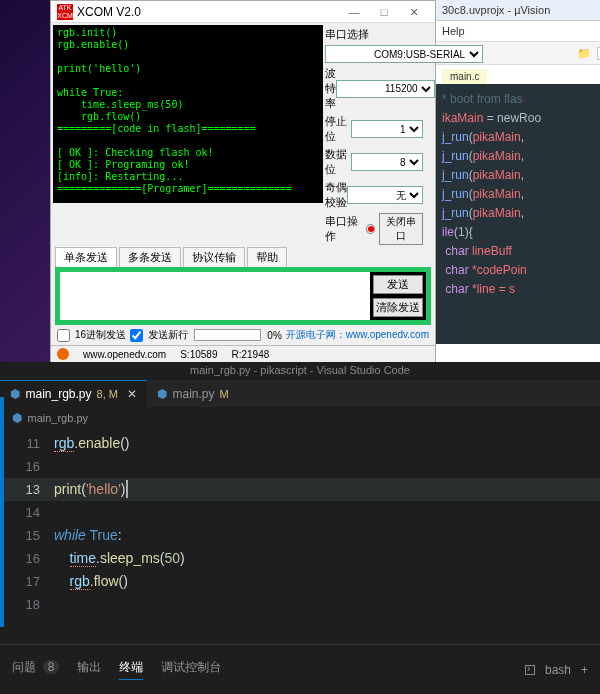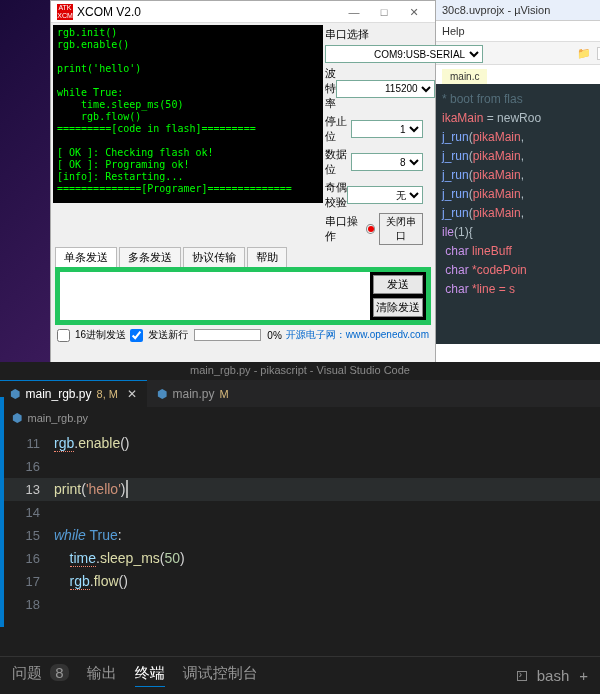--- a/index.html
+++ b/index.html
@@ -73,21 +73,21 @@
 .line .code { color:#d4d4d4; }
 .line .fn { color:#dcdcaa; }
 .line .kw { color:#569cd6; font-style:italic; }
 .line .obj { color:#9cdcfe; }
 .line .str { color:#ce9178; }
 .line .num { color:#b5cea8; }
 .line.act { background:#2a2d2e; }
 .line .p{color:#d4d4d4;}
 .line .cur{border-left:2px solid #aeafad;display:inline-block;height:18px;vertical-align:middle;margin-top:-2px;}
 .squiggle{border-bottom:1px dotted #f48771;}
-.vsc-panel { border-top:1px solid #333; padding:7px 12px; font-size:15px; color:#969696; display:flex; justify-content:space-between; align-items:center;}
+.vsc-panel { border-top:1px solid #333; padding:14px 12px; font-size:12px; color:#969696; display:flex; justify-content:space-between; align-items:center;}
 .vsc-panel .ptabs { display:flex; gap:18px; }
 .vsc-panel .ptabs span.act { color:#fff; border-bottom:1px solid #007acc; padding-bottom:3px;}
 .vsc-panel .right { display:flex; gap:10px; align-items:center;}
 .sq{border:1px solid #888;width:10px;height:10px;display:inline-block;position:relative;}
 .sq::after{content:"›";position:absolute;left:1px;top:-3px;font-size:10px;}
 .left-strip{position:absolute;left:0;top:397px;width:4px;height:230px;background:#007acc;}
 </style>
 </head>
 <body>
 
@@ -191,20 +191,26 @@
   </div>
   <div class="bottom-opts">
     <input type="checkbox" style="">
       <span>16进制发送</span>
     <input type="checkbox" checked="" style="">
       <span>发送新行</span>
     <div class="progress"></div>
     <span>0%</span>
     <span class="blue-link">开源电子网：www.openedv.com</span>
   </div>
+  <div class="statusbar">
+    <span class="go"></span>
+    <span>www.openedv.com</span>
+    <span>S:10589</span>
+    <span>R:21948</span>
+  </div>
 </div>
 
 <div class="vsc">
   <div class="vsc-title">main_rgb.py - pikascript - Visual Studio Code</div>
   <div class="vsc-tabs">
     <div class="vsc-tab act">
       <span class="py-ico">⬢</span>
       <span>main_rgb.py</span>
       <span class="m">8, M</span>
       <span class="x">✕</span>

